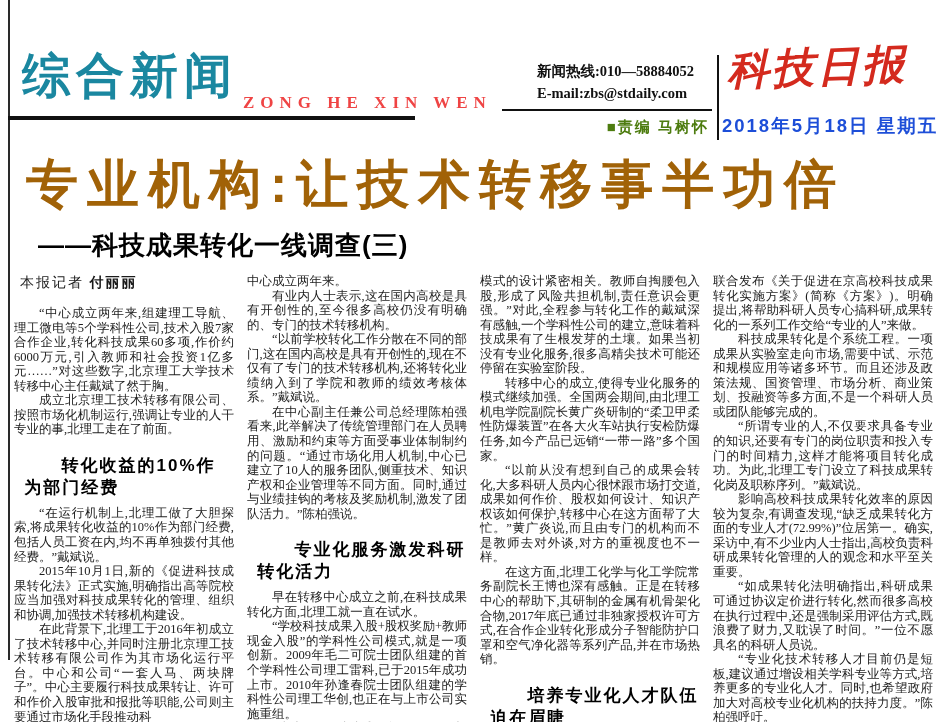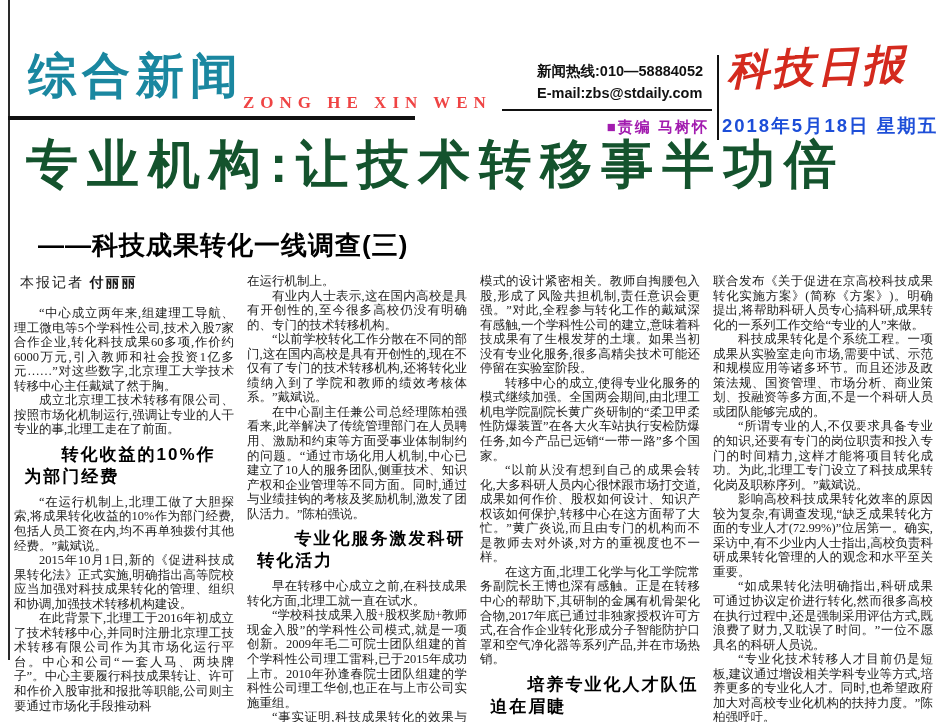--- a/index.html
+++ b/index.html
@@ -4,61 +4,61 @@
 <style>
   html,body{margin:0;padding:0;}
   body{
     width:941px;height:722px;position:relative;background:#ffffff;
     font-family:"Liberation Serif","DejaVu Serif",serif;
     color:#1a1a1a;overflow:hidden;
   }
   
   .left-rule{position:absolute;left:8px;top:0;width:2px;height:660px;background:#2a2a2a;}
   .banner-title{
-    position:absolute;left:28px;top:52px;
+    position:absolute;left:22px;top:52px;
     font-family:"Liberation Sans","DejaVu Sans",sans-serif;
     font-size:48px;font-weight:900;letter-spacing:6px;color:#1a87a0;
     line-height:1;
   }
   .banner-pinyin{
     position:absolute;left:243px;top:93px;
     font-family:"Liberation Serif","DejaVu Serif",serif;
     font-size:17px;font-weight:bold;letter-spacing:6px;color:#ef4444;
   }
   .banner-rule{position:absolute;left:8px;top:116px;width:407px;height:4px;background:#111;}
   .hotline-block{
     position:absolute;left:537px;top:60px;width:172px;
-    font-family:Liberation Sans, sans-serif;
+    font-family:Liberation Serif, serif;
     font-size:14.5px;font-weight:bold;line-height:22px;color:#111;
   }
   .hotline-rule{position:absolute;left:502px;top:109px;width:210px;height:2px;background:#111;}
   .editor-line{
     position:absolute;left:522px;top:118px;width:187px;text-align:right;
     font-family:"Liberation Sans","DejaVu Sans",sans-serif;
-    font-size:15px;font-weight:bold;color:#a21caf;letter-spacing:2px;
+    font-size:15px;font-weight:bold;color:#4d7c0f;letter-spacing:2px;
   }
   .v-divider{position:absolute;left:717px;top:55px;width:2px;height:85px;background:#111;}
   .masthead{
     position:absolute;left:727px;top:42px;width:210px;
     font-family:"DejaVu Serif","Liberation Serif",serif;
     font-style:italic;font-weight:bold;font-size:42px;line-height:1.2;
     color:#d42a1e;letter-spacing:3px;transform:rotate(-2deg);
     white-space:nowrap;
   }
   .date-line{
     position:absolute;left:722px;top:113px;width:215px;
     font-family:"Liberation Sans","DejaVu Sans",sans-serif;
     font-size:18.5px;font-weight:bold;letter-spacing:2px;color:#1d4ed8;
     white-space:nowrap;
   }
   
   .headline{
-    position:absolute;left:26px;top:136px;width:890px;
+    position:absolute;left:26px;top:156px;width:890px;
     font-family:"Liberation Sans","DejaVu Sans",sans-serif;
-    font-size:52px;font-weight:900;letter-spacing:9px;color:#14532d;
+    font-size:52px;font-weight:900;letter-spacing:9px;color:#a16207;
     line-height:1.1;white-space:nowrap;
   }
   .headline-sub{
     position:absolute;left:30px;top:228px;width:700px;
     font-family:"Liberation Sans","DejaVu Sans",sans-serif;
     font-size:26px;font-weight:900;letter-spacing:1px;color:#000;margin-left:8px;
   }
   
   .columns{
     position:absolute;left:14px;top:274px;width:919px;
@@ -72,21 +72,21 @@
   .byline b{font-weight:bold;}
   .para{
     margin:0;font-size:12.5px;line-height:14.55px;text-align:justify;
     text-indent:2em;color:#1c1c1c;
     font-family:"Liberation Serif","DejaVu Serif",serif;
   }
   .para.cont{text-indent:0;}
   .sub-head{
     font-family:"Liberation Sans","DejaVu Sans",sans-serif;
     font-size:17px;font-weight:900;line-height:22px;color:#000;
-    letter-spacing:2px;margin:7px 0 7px;
+    letter-spacing:2px;margin:18px 0 7px;
     padding-left:0.6em;text-indent:2.2em;text-align:left;
   }
 </style>
 </head>
 <body>
 
 <div class="left-rule"></div>
 
 <div class="banner-title">综合新闻</div>
 <div class="banner-pinyin">ZONG HE XIN WEN</div>
@@ -113,21 +113,21 @@
       <b>付丽丽</b>
     </div>
   <p class="para">“中心成立两年来,组建理工导航、理工微电等5个学科性公司,技术入股7家合作企业,转化科技成果60多项,作价约6000万元,引入教师和社会投资1亿多元……”对这些数字,北京理工大学技术转移中心主任戴斌了然于胸。</p>
       <p class="para">成立北京理工技术转移有限公司、按照市场化机制运行,强调让专业的人干专业的事,北理工走在了前面。</p>
       <div class="sub-head">转化收益的10%作为部门经费</div>
       <p class="para">“在运行机制上,北理工做了大胆探索,将成果转化收益的10%作为部门经费,包括人员工资在内,均不再单独拨付其他经费。”戴斌说。</p>
       <p class="para">2015年10月1日,新的《促进科技成果转化法》正式实施,明确指出高等院校应当加强对科技成果转化的管理、组织和协调,加强技术转移机构建设。</p>
       <p class="para">在此背景下,北理工于2016年初成立了技术转移中心,并同时注册北京理工技术转移有限公司作为其市场化运行平台。中心和公司“一套人马、两块牌子”。中心主要履行科技成果转让、许可和作价入股审批和报批等职能,公司则主要通过市场化手段推动科</p>
     </div>
   <div class="col">
-      <p class="para cont">在运行机制上。</p>
+      <p class="para cont">中心成立两年来。</p>
       <p class="para">有业内人士表示,这在国内高校是具有开创性的,至今很多高校仍没有明确的、专门的技术转移机构。</p>
       <p class="para">“以前学校转化工作分散在不同的部门,这在国内高校是具有开创性的,现在不仅有了专门的技术转移机构,还将转化业绩纳入到了学院和教师的绩效考核体系。”戴斌说。</p>
       <p class="para">在中心副主任兼公司总经理陈柏强看来,此举解决了传统管理部门在人员聘用、激励和约束等方面受事业体制制约的问题。“通过市场化用人机制,中心已建立了10人的服务团队,侧重技术、知识产权和企业管理等不同方面。同时,通过与业绩挂钩的考核及奖励机制,激发了团队活力。”陈柏强说。</p>
       <div class="sub-head">专业化服务激发科研转化活力</div>
       <p class="para">早在转移中心成立之前,在科技成果转化方面,北理工就一直在试水。</p>
       <p class="para">“学校科技成果入股+股权奖励+教师现金入股”的学科性公司模式,就是一项创新。2009年毛二可院士团队组建的首个学科性公司理工雷科,已于2015年成功上市。2010年孙逢春院士团队组建的学科性公司理工华创,也正在与上市公司实施重组。</p>
       <p class="para">“事实证明,科技成果转化的效果与转化</p>
     </div>
   <div class="col">
       <p class="para cont">模式的设计紧密相关。教师自掏腰包入股,形成了风险共担机制,责任意识会更强。”对此,全程参与转化工作的戴斌深有感触,一个学科性公司的建立,意味着科技成果有了生根发芽的土壤。如果当初没有专业化服务,很多高精尖技术可能还停留在实验室阶段。</p>

